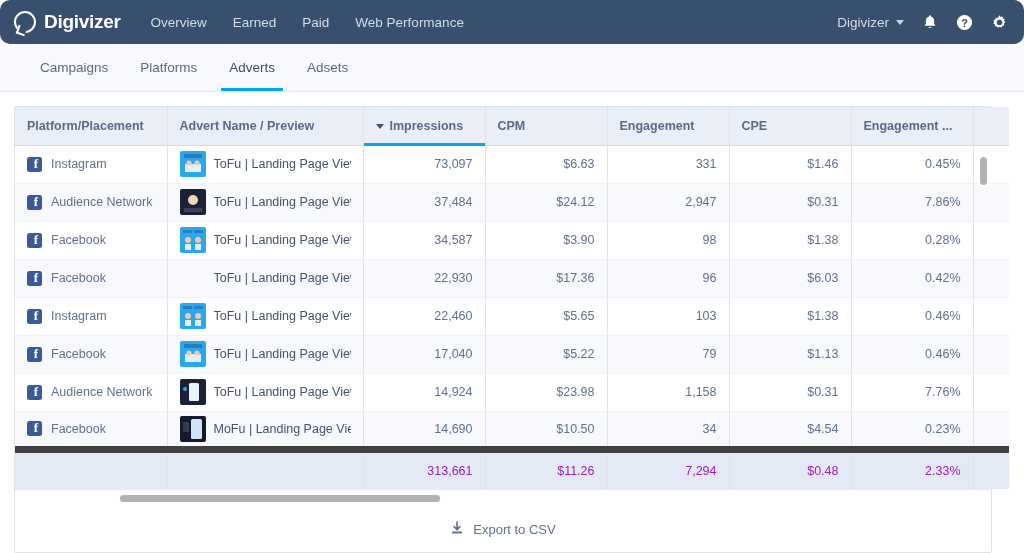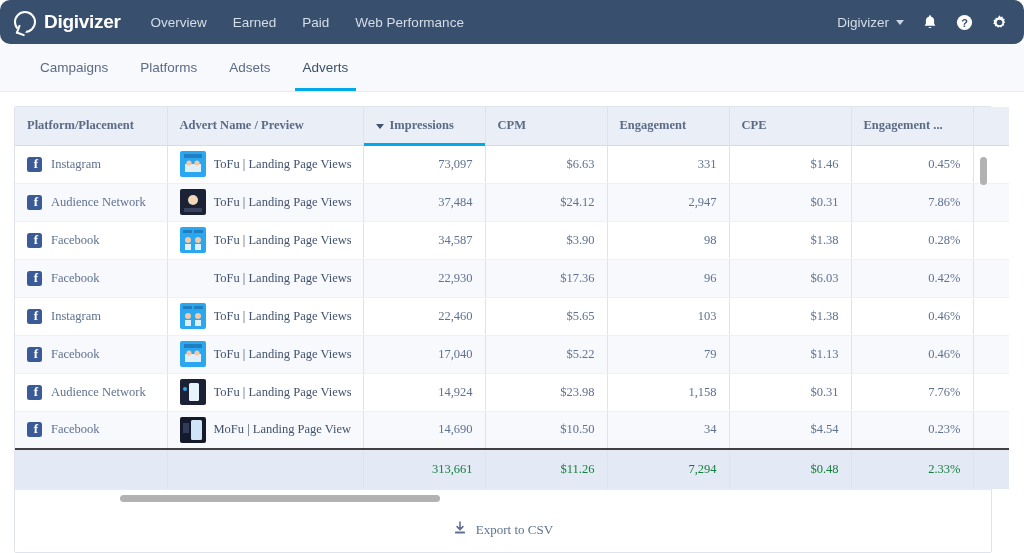--- a/index.html
+++ b/index.html
@@ -79,21 +79,20 @@
     content: ""; position: absolute;
     left: 8px; right: 8px; bottom: 0; height: 3px;
     background: #00a9e8;
   }
 
   
   .page {
     background: #ffffff;
     padding: 14px 32px 0 14px;
     height: calc(553px - 44px - 48px);
-    font-family: Liberation Serif, serif;
   }
   .panel {
     border: 1px solid #dde4ee;
     border-radius: 2px;
     background: #ffffff;
     height: 100%;
     display: flex;
     flex-direction: column;
   }
 
@@ -173,25 +172,25 @@
   .thumb.empty { background: transparent; }
   .advert-name {
     color: #41526e;
     font-size: 12.5px;
     white-space: nowrap;
     overflow: hidden;
   }
 
   tr.total-row td {
     background: #e3e9f5;
-    color: #15803d;
+    color: #a21caf;
     font-size: 12.5px;
     height: 40px;
     border-bottom: none;
-    border-top: 2px solid #404040;
+    border-top: 7px solid #404040;
   }
   tr.total-row td.num { text-align: right; }
 
   
   .hscroll-track {
     height: 18px;
     background: #ffffff;
     border-top: 1px solid #e7ecf4;
     display: flex; align-items: center;
   }
@@ -262,25 +261,25 @@
   </div>
 </div>
 
 <div class="subtabs">
   <div class="subtab">
       <span>Campaigns</span>
     </div>
   <div class="subtab">
       <span>Platforms</span>
     </div>
+  <div class="subtab active">
+      <span>Adverts</span>
+    </div>
   <div class="subtab">
       <span>Adsets</span>
-    </div>
-  <div class="subtab active">
-      <span>Adverts</span>
     </div>
 </div>
 
 <div class="page">
   <div class="panel">
 
     <div class="tablewrap">
       <table class="grid">
         <colgroup>
           <col style="width:152px">

